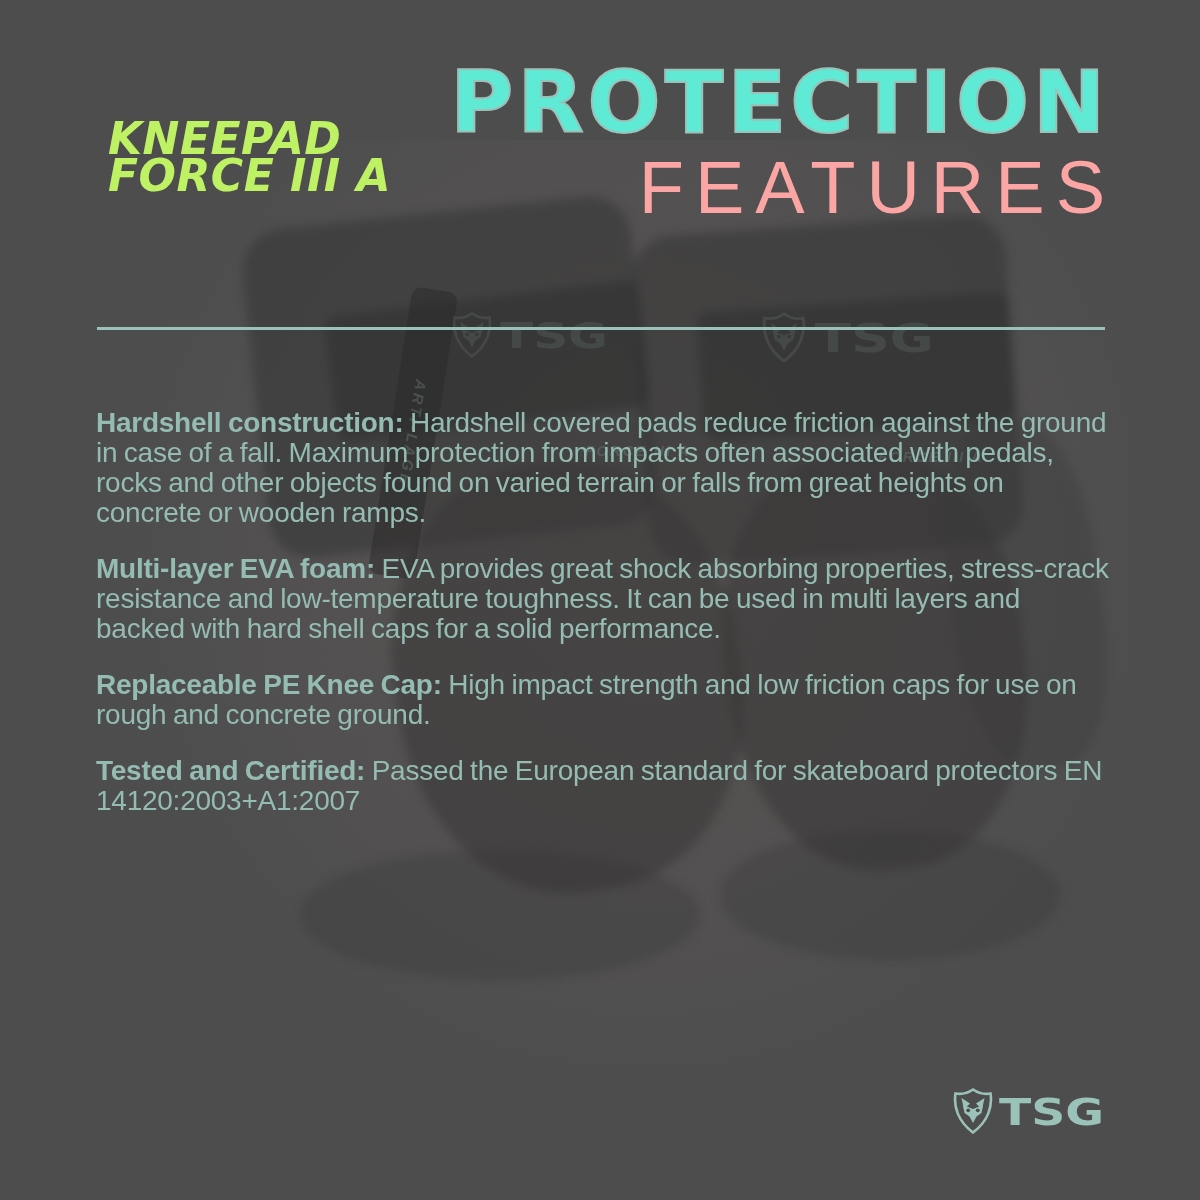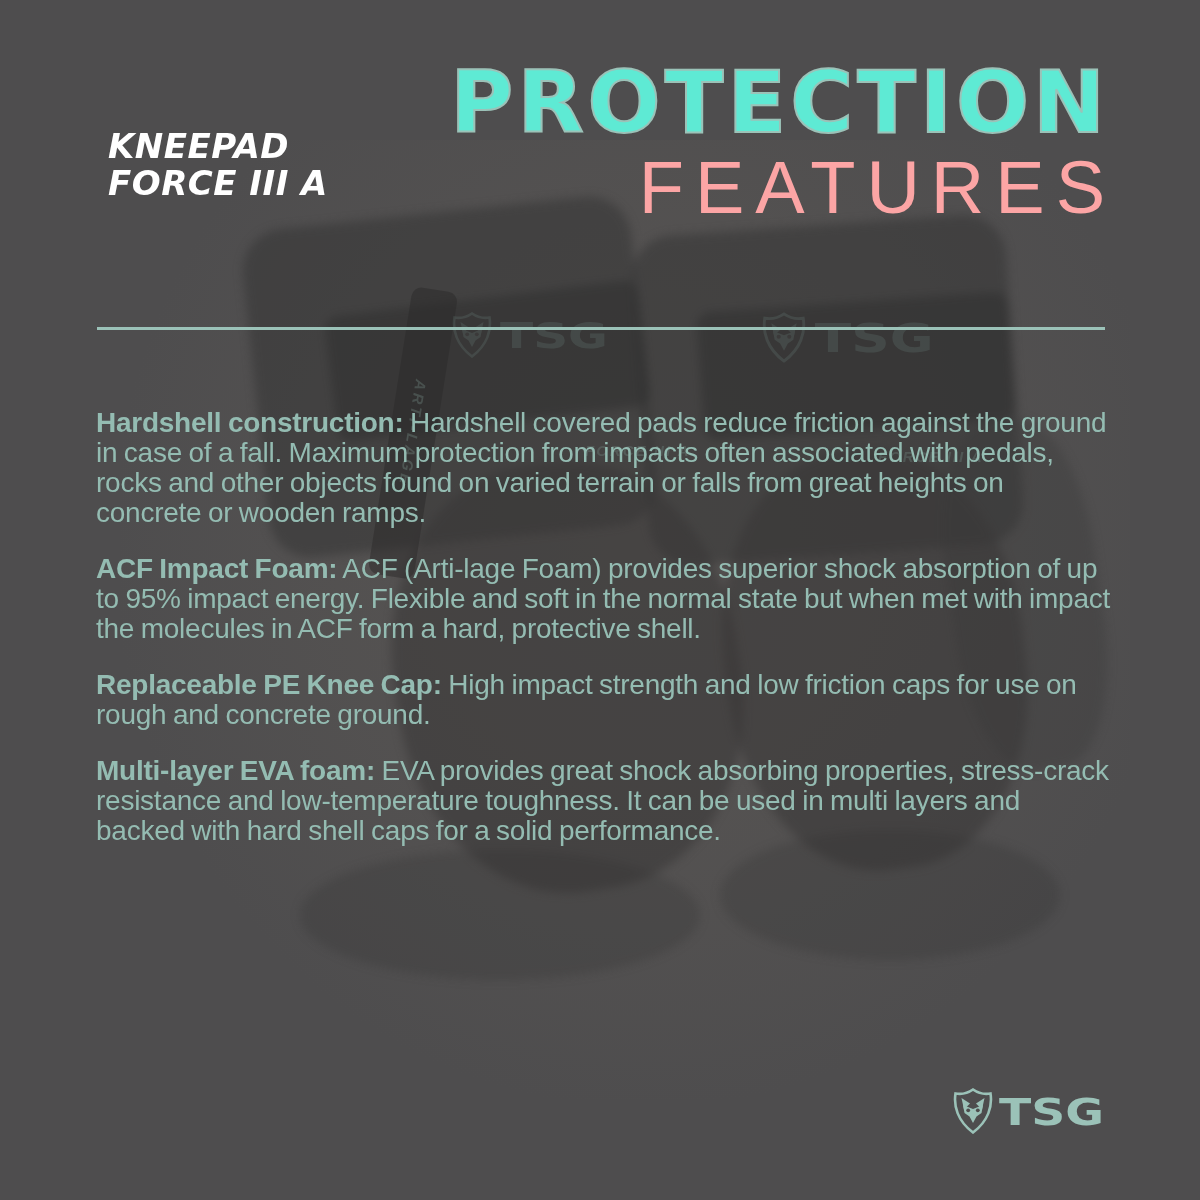--- a/index.html
+++ b/index.html
@@ -40,24 +40,23 @@
   .ghost-model{
     position:absolute;font-size:15px;font-weight:bold;font-style:italic;letter-spacing:2px;
     color:rgba(150,188,178,.20);
   }
   .ghost-model.gm-left {left:585px;top:442px;}
   .ghost-model.gm-right{left:878px;top:448px;}
   
   .fg{position:absolute;inset:0;z-index:2;}
   .product-name{
     position:absolute;left:108px;top:120px;
-    color:#ffffff;font-size:34px;line-height:37px;font-weight:bold;font-style:italic;
+    color:#bef264;font-size:44px;line-height:37px;font-weight:bold;font-style:italic;
     letter-spacing:.5px;white-space:pre-line;
     font-family:"DejaVu Sans", sans-serif;
-    margin-top:8px;
   }
   .title-bold{
     position:absolute;right:95px;top:58px;margin:0;
     color:#5eead4;font-size:86px;line-height:88px;font-weight:bold;
     letter-spacing:4px;margin-right:-4px;white-space:nowrap;
     font-family:"DejaVu Sans", sans-serif;
     -webkit-text-stroke:2px #9bc2b8;
   }
   .title-light{
     position:absolute;right:95px;top:150px;
@@ -130,23 +129,23 @@
     <div class="product-name">KNEEPAD
 FORCE III A</div>
 
     <h1 class="title-bold">PROTECTION</h1>
     <div class="title-light">FEATURES</div>
 
     <div class="divider"></div>
 
     <div class="features">
       <p><strong>Hardshell construction:</strong> <span>Hardshell covered pads reduce friction against the ground in case of a fall. Maximum protection from impacts often associated with pedals, rocks and other objects found on varied terrain or falls from great heights on concrete or wooden ramps.</span></p>
-      <p><strong>ACF Impact Foam:</strong> <span>ACF (Arti-lage Foam) provides superior shock absorption of up to 95% impact energy. Flexible and soft in the normal state but when met with impact the molecules in ACF form a hard, protective shell.</span></p>
+      <p><strong>Multi-layer EVA foam:</strong> <span>EVA provides great shock absorbing properties, stress-crack resistance and low-temperature toughness. It can be used in multi layers and backed with hard shell caps for a solid performance.</span></p>
       <p><strong>Replaceable PE Knee Cap:</strong> <span>High impact strength and low friction caps for use on rough and concrete ground.</span></p>
-      <p><strong>Multi-layer EVA foam:</strong> <span>EVA provides great shock absorbing properties, stress-crack resistance and low-temperature toughness. It can be used in multi layers and backed with hard shell caps for a solid performance.</span></p>
+      <p><strong>Tested and Certified:</strong> <span>Passed the European standard for skateboard protectors EN 14120:2003+A1:2007</span></p>
     </div>
 
     <svg class="brand-logo" viewBox="0 0 152 46" style="color:#9bc2b8">
       <g>
         <use href="#tsg-shield" x="0" y="0" width="40" height="46"></use>
       </g>
       <text x="46" y="37" font-size="38" font-weight="bold" fill="currentColor" font-family="DejaVu Sans, sans-serif" textLength="105" lengthAdjust="spacingAndGlyphs">TSG</text>
     </svg>
 
   </div>

